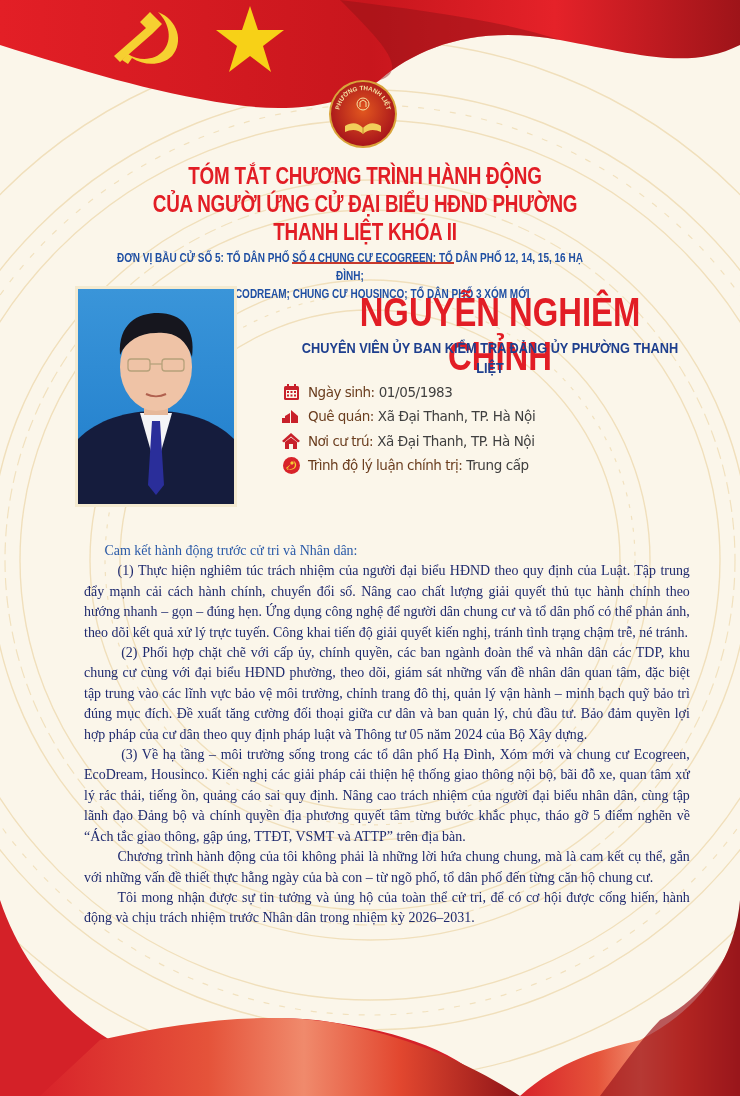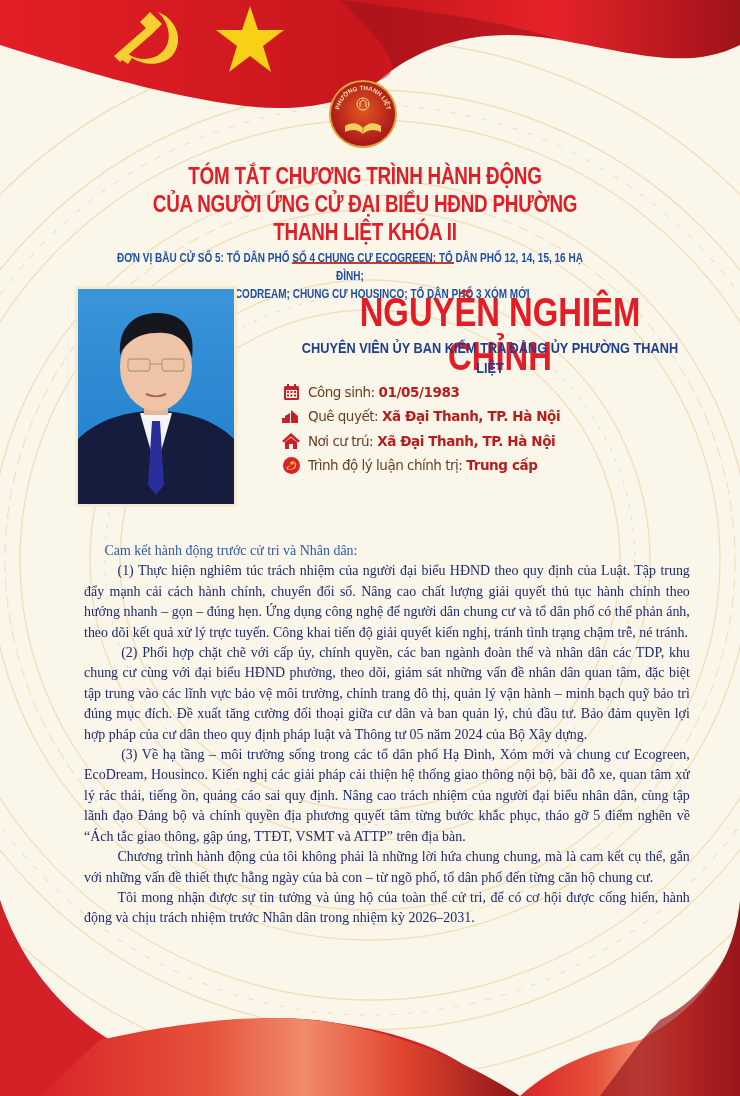--- a/index.html
+++ b/index.html
@@ -45,21 +45,21 @@
     .position {
       position: absolute; left: 270px; top: 338px; width: 440px; text-align: center; z-index: 4;
       color: #1e3f8e; font-weight: bold; font-size: 14.5px; line-height: 20px;
       transform: scaleX(0.88); transform-origin: center;
     }
 
     .info-list { position: absolute; left: 282px; top: 380px; z-index: 4; }
     .info-row { display: flex; align-items: center; height: 24px; margin-bottom: 0.4px; }
     .info-icon { width: 18px; height: 18px; margin-right: 8px; display: inline-flex; align-items: center; justify-content: center; }
     .info-label { color: #6b3e1f; font-size: 13.5px; font-family: "DejaVu Sans", sans-serif; font-weight: normal; letter-spacing: -0.5px; }
-    .info-value { color: #b91c1c; font-size: 13.5px; font-family: "DejaVu Sans", sans-serif; font-weight: bold; margin-left: 4px; letter-spacing: -0.4px; }
+    .info-value { color: #404040; font-size: 13.5px; font-family: "DejaVu Sans", sans-serif; font-weight: normal; margin-left: 4px; letter-spacing: -0.4px; }
 
     .body-text {
       position: absolute; left: 84px; top: 540px; width: 606px; z-index: 4;
       color: #1f2a6e; font-family: "Liberation Serif", serif; font-size: 15px; line-height: 20.4px;
       font-weight: normal;
     }
     .body-text p { margin: 0; text-align: justify; transform: scaleX(0.93); transform-origin: left; width: 107.5%; }
     .body-text .heading { color: #2a5aa8; text-indent: 22px; }
     .body-text .para { text-indent: 36px; }
     .body-text .para-b { text-indent: 40px; }
@@ -165,32 +165,32 @@
             <rect x="7.5" y="7" width="2" height="2"></rect>
             <rect x="11" y="7" width="2" height="2"></rect>
             <rect x="4" y="10.5" width="2" height="2"></rect>
             <rect x="7.5" y="10.5" width="2" height="2"></rect>
             <rect x="11" y="10.5" width="2" height="2"></rect>
           </g>
           <rect x="4" y="0" width="2" height="4" fill="#c8202a"></rect>
           <rect x="11" y="0" width="2" height="4" fill="#c8202a"></rect>
         </svg>
     </span>
-    <span class="info-label">Công sinh:</span>
+    <span class="info-label">Ngày sinh:</span>
     <span class="info-value">01/05/1983</span>
   </div>
   <div class="info-row">
     <span class="info-icon">
       <svg width="18" height="16" viewBox="0 0 18 16">
           <path d="M9 2 L16 8 V15 H9 Z" fill="#c8202a"></path>
           <path d="M3 8 L8 5 V15 H3 Z" fill="#c8202a"></path>
           <rect x="0" y="10" width="3" height="5" fill="#c8202a"></rect>
         </svg>
     </span>
-    <span class="info-label">Quê quyết:</span>
+    <span class="info-label">Quê quán:</span>
     <span class="info-value">Xã Đại Thanh, TP. Hà Nội</span>
   </div>
   <div class="info-row">
     <span class="info-icon">
       <svg width="18" height="16" viewBox="0 0 18 16">
           <path d="M0 8 L9 0 L18 8 L16 9.5 L9 3.5 L2 9.5 Z" fill="#c8202a"></path>
           <path d="M3 9 L9 4.5 L15 9 V16 H11 V11 H7 V16 H3 Z" fill="#c8202a"></path>
         </svg>
     </span>
     <span class="info-label">Nơi cư trú:</span>

